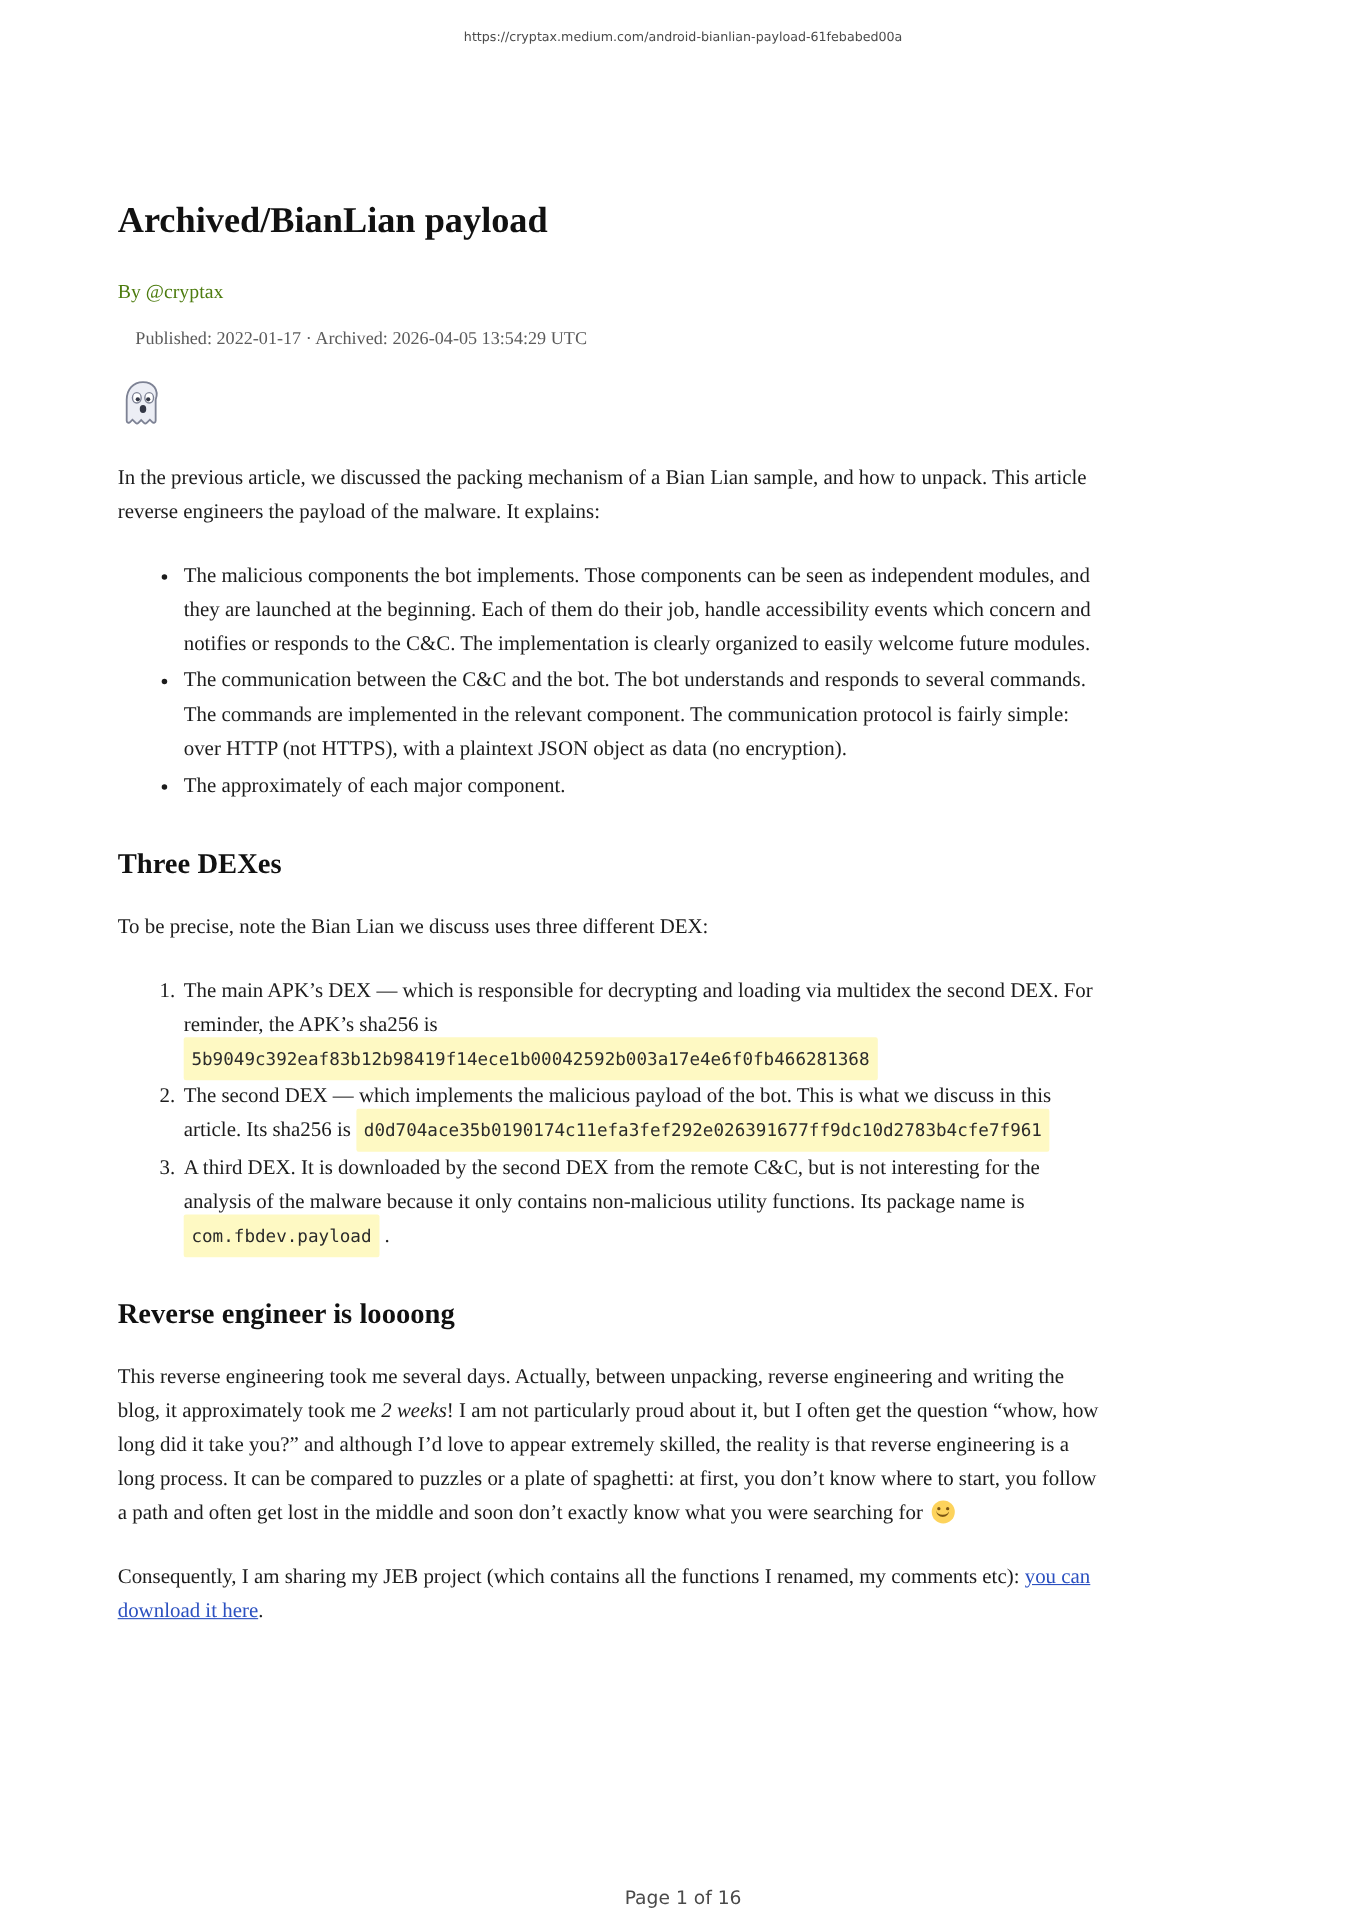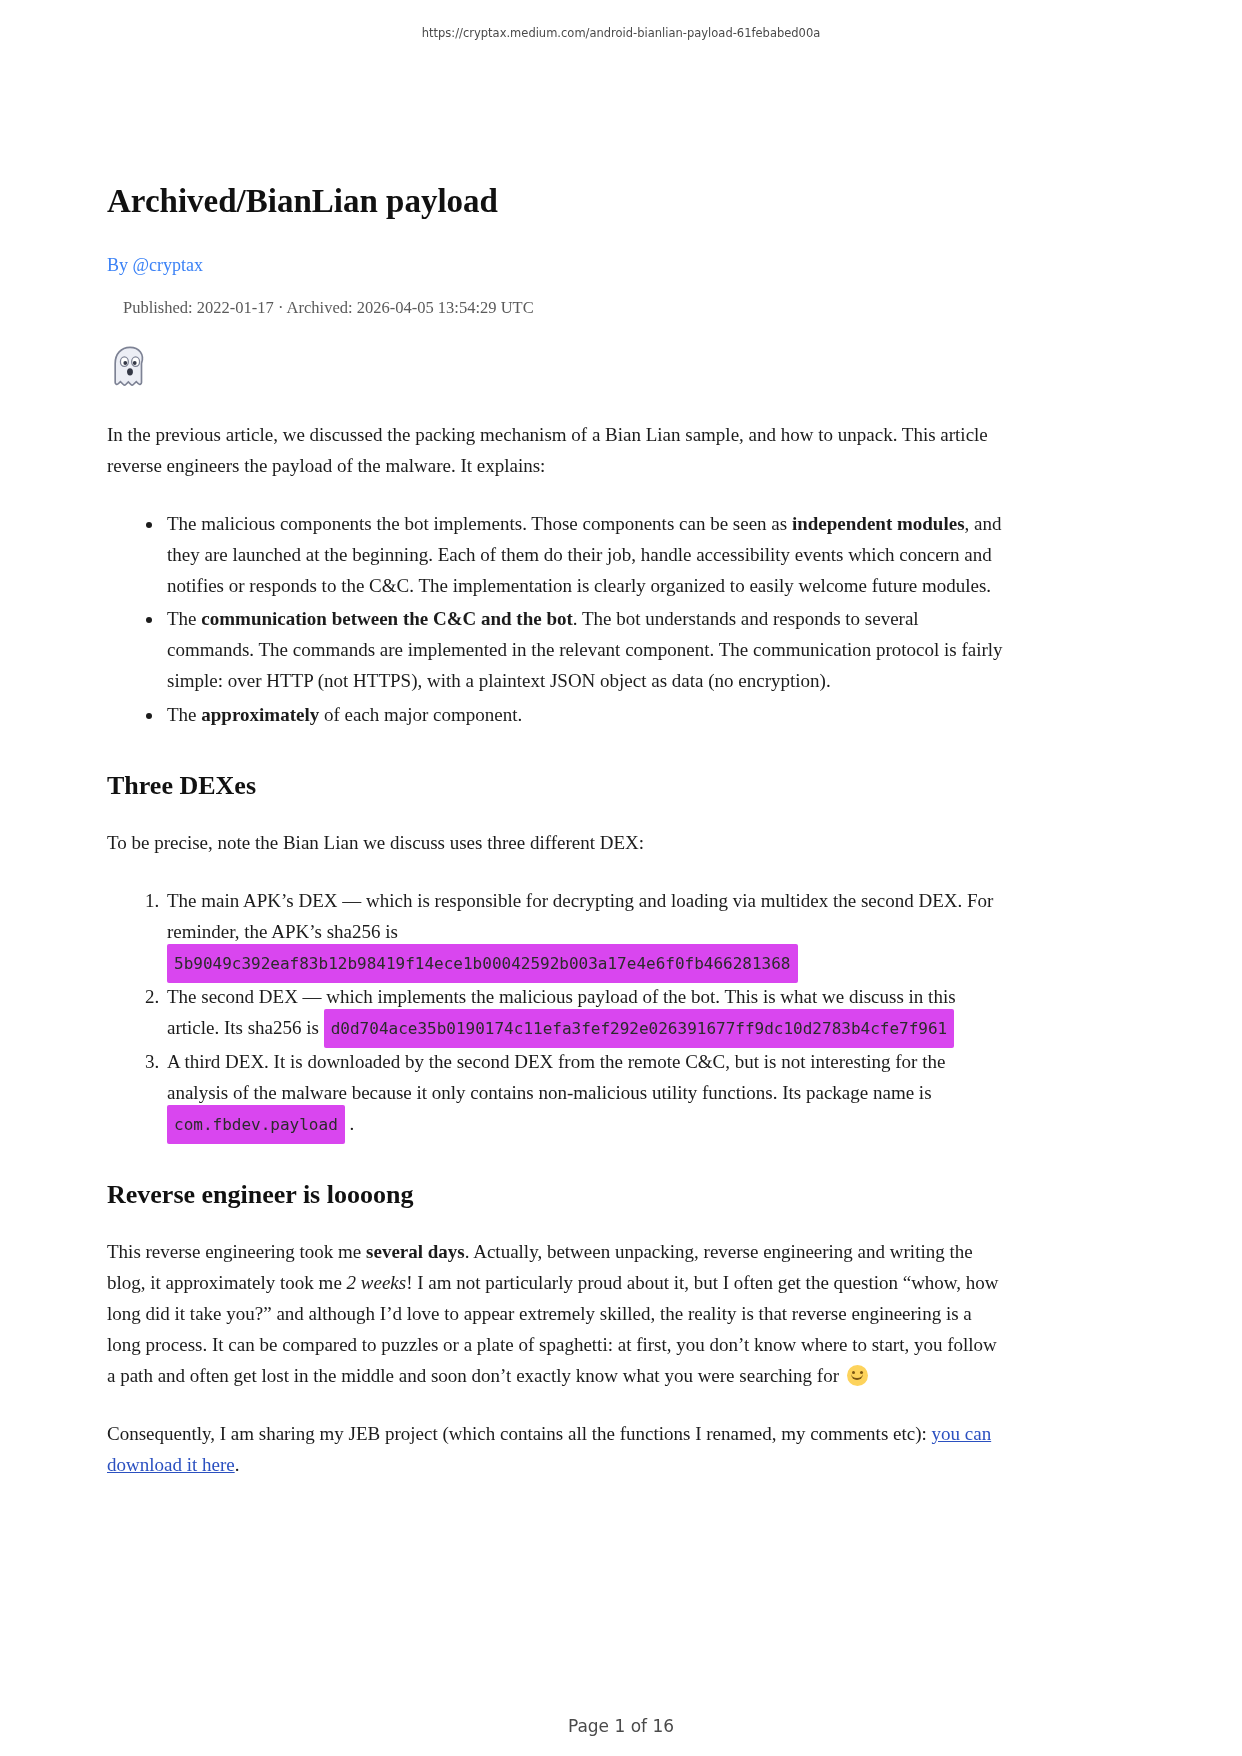--- a/index.html
+++ b/index.html
@@ -38,21 +38,21 @@
   }
   h1.title {
     font-size: 33px;
     line-height: 1.05;
     font-weight: 700;
     color: #111111;
     margin: 0 0 36px 0;
   }
   .byline {
     font-size: 18px;
-    color: #3b82f6;
+    color: #4d7c0f;
     margin: 0 0 22px 0;
   }
   .meta {
     font-size: 16.5px;
     color: #5a5a5a;
     margin: 0 0 26px 16px;
   }
   .ghost-wrap {
     width: 46px;
     height: 46px;
@@ -72,26 +72,26 @@
   ul.bullets li, ol.numbered li {
     margin: 0 0 3px 0;
     padding-left: 3px;
   }
   h2.section-heading {
     font-size: 26px;
     font-weight: 700;
     color: #111111;
     margin: 40px 0 27px 0;
   }
-  strong { font-weight: 700; }
+  strong { font-weight: 400; }
   em { font-style: italic; }
   code {
     font-family: "DejaVu Sans Mono", monospace;
     font-size: 16px;
-    background: #d946ef;
+    background: #fef9c3;
     color: #2b2b2b;
     padding: 10px 7px;
     border-radius: 2px;
     white-space: nowrap;
   }
   a {
     color: #2b50c0;
     text-decoration: underline;
     cursor: pointer;
   }

